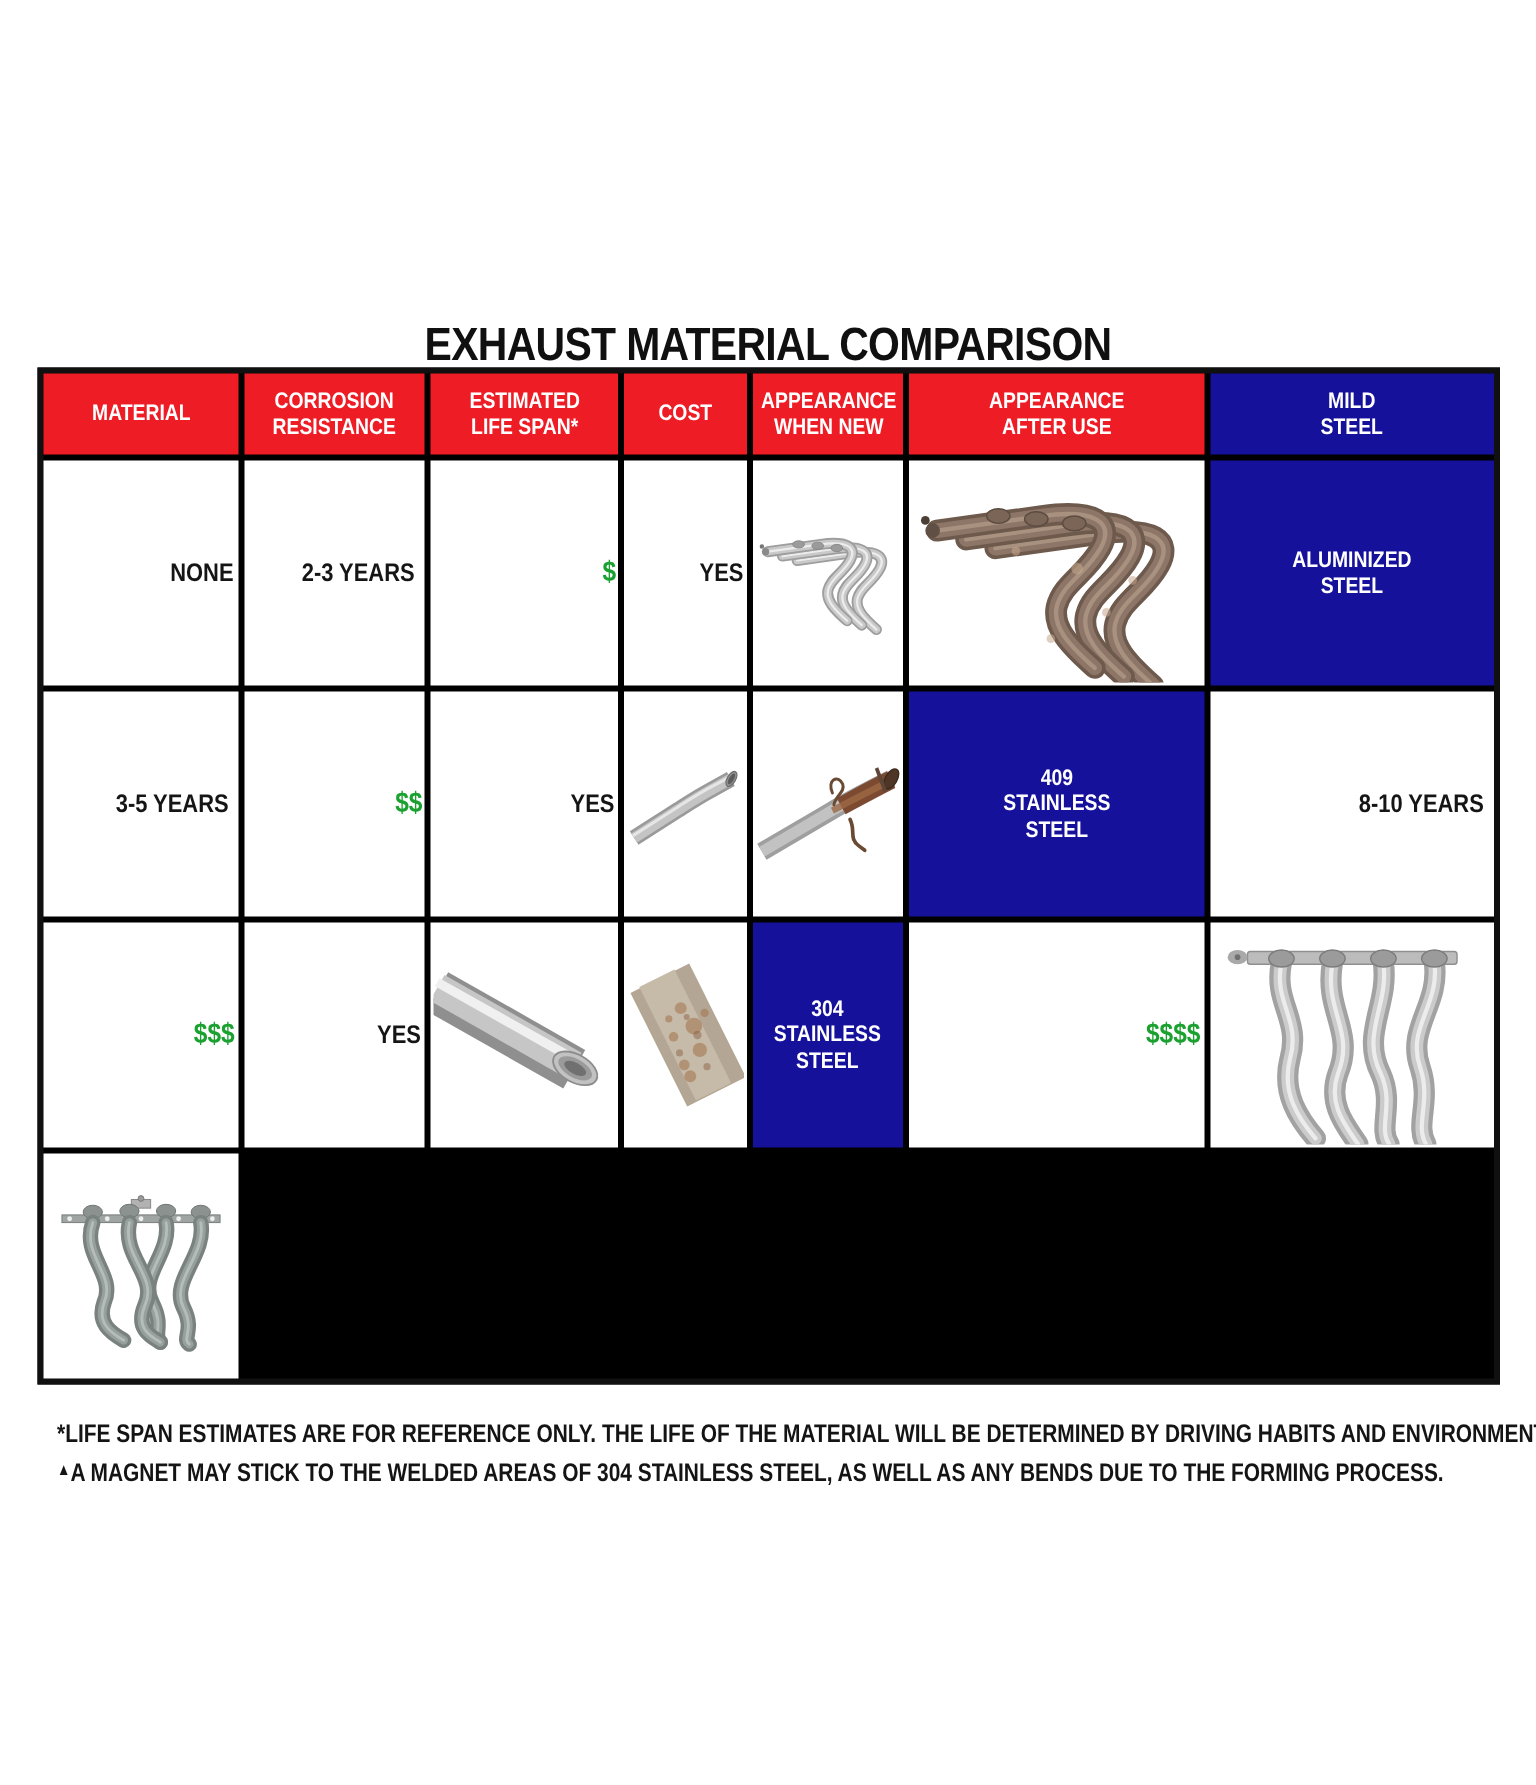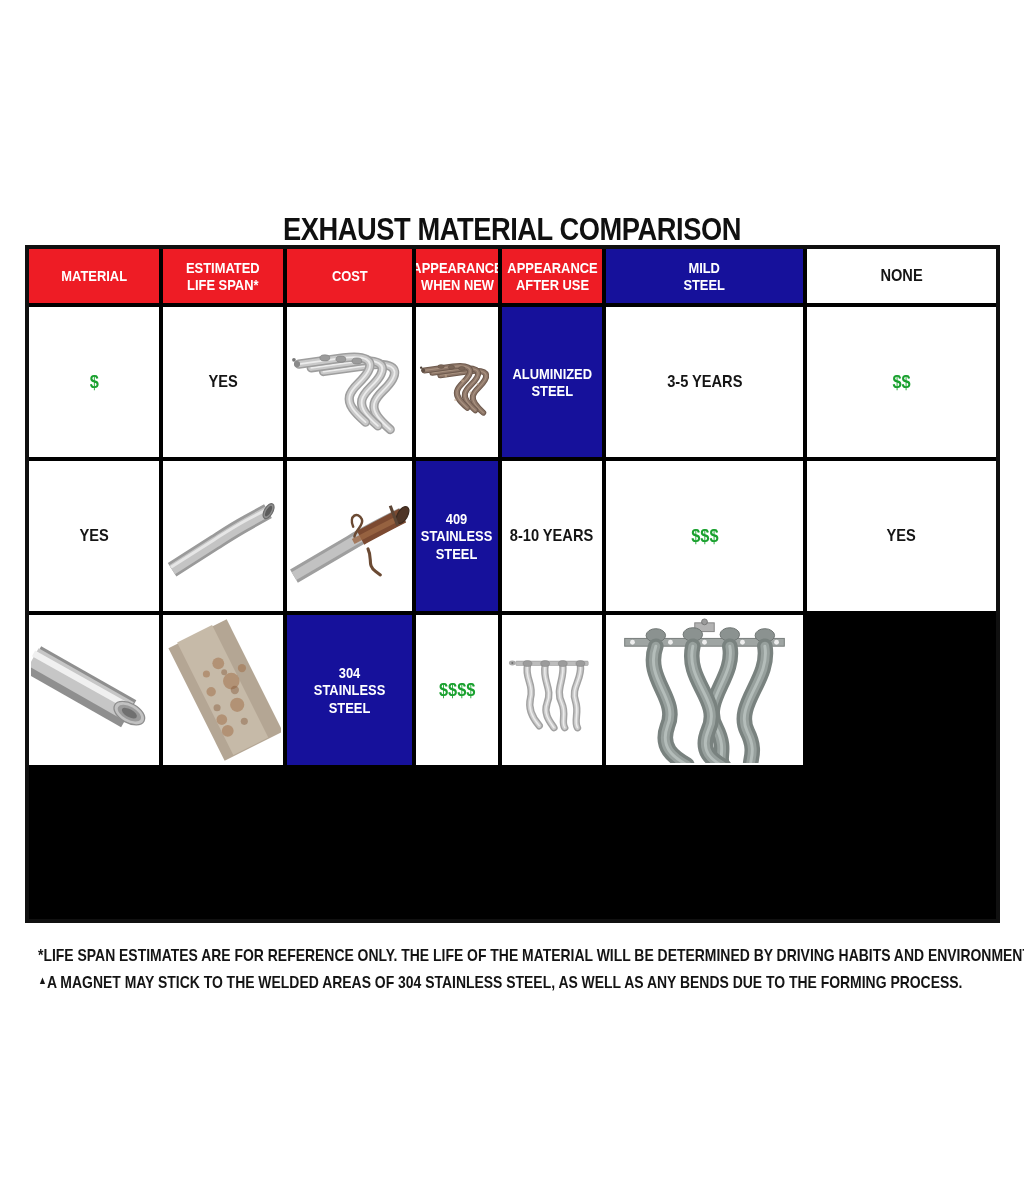--- a/index.html
+++ b/index.html
@@ -16,21 +16,21 @@
     position:absolute;left:25px;top:245px;width:975px;height:678px;
     box-sizing:border-box;border:4px solid #101010;background:#000000;
     display:grid;
     grid-template-columns:130px 120px 125px 82px 100px 197px 189px;
     grid-template-rows:54px 150px 150px 150px 150px;
     gap:4px;
   }
   .cell{display:flex;align-items:center;justify-content:center;text-align:center;overflow:hidden;}
   .th{background:#ee1c25;color:#ffffff;font-weight:bold;font-size:15px;}
   .material{background:#16119b;color:#ffffff;font-weight:bold;font-size:15px;}
-  .val{background:#ffffff;color:#151515;font-weight:bold;font-size:17px;}
+  .val{background:#ffffff;color:#151515;font-weight:bold;font-size:17px;justify-content:flex-end;}
   .cost{color:#1aa12f;font-size:19px;}
   .photo{background:#ffffff;padding:2px;}
   .photo svg{width:100%;height:100%;display:block;}
   .cond{display:inline-block;white-space:pre-line;transform:scaleX(0.86);line-height:1.14;}
   .sup-tri{font-size:10px;vertical-align:5px;}
 
   .footnotes{position:absolute;left:38px;top:944px;width:970px;color:#141414;}
   .fn-line{font-weight:bold;font-size:17px;line-height:24px;transform:scaleX(0.82);transform-origin:0 50%;white-space:nowrap;}
   .fn-prefix{font-size:17px;}
   .fn-prefix.raised{font-size:11px;vertical-align:4px;}
@@ -41,20 +41,24 @@
 <div class="page">
 
   <div class="title">EXHAUST MATERIAL COMPARISON</div>
 
   <div class="comparison-table">
 
     <div class="cell th">
         <span class="cond">MATERIAL</span>
       </div>
     <div class="cell th">
+        <span class="cond">CORROSION
+RESISTANCE</span>
+      </div>
+    <div class="cell th">
         <span class="cond">ESTIMATED
 LIFE SPAN*</span>
       </div>
     <div class="cell th">
         <span class="cond">COST</span>
       </div>
     <div class="cell th">
         <span class="cond">APPEARANCE
 WHEN NEW</span>
       </div>
@@ -62,20 +66,23 @@
         <span class="cond">APPEARANCE
 AFTER USE</span>
       </div>
 
     <div class="cell material">
         <span class="cond">MILD
 STEEL</span>
       </div>
     <div class="cell val">
         <span class="cond">NONE</span>
+      </div>
+    <div class="cell val">
+        <span class="cond">2-3 YEARS</span>
       </div>
     <div class="cell val cost">
         <span class="cond">$</span>
       </div>
     <div class="cell val">
         <span class="cond"><span>YES</span><span class="sup-tri"></span></span>
       </div>
     <div class="cell photo">
       <svg viewBox="0 0 196 150" preserveAspectRatio="xMidYMid meet">
         <g fill="none" stroke-linecap="round">

